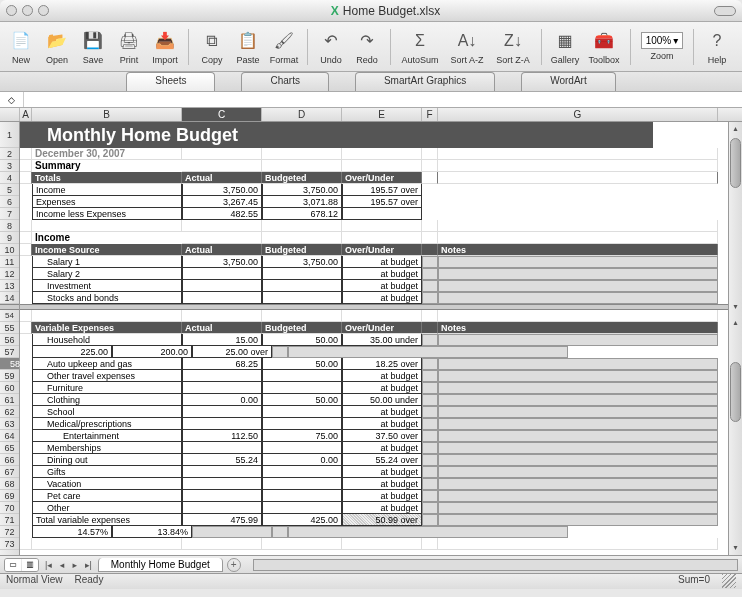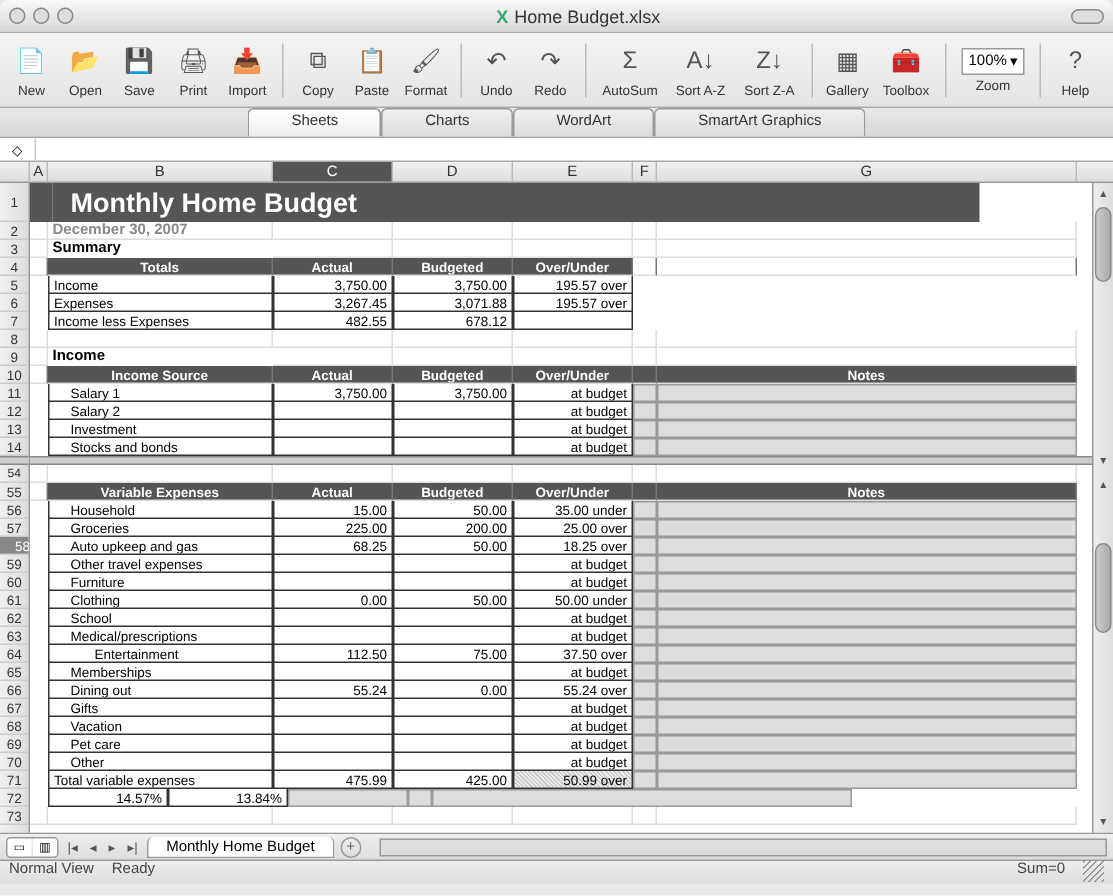--- a/index.html
+++ b/index.html
@@ -16,21 +16,21 @@
 
 .toolbar { height: 50px; background: linear-gradient(#f4f4f4,#e4e4e4); border-bottom: 1px solid #aaa; display: flex; align-items: center; padding: 0 4px; gap: 2px; }
 .tbtn { display: flex; flex-direction: column; align-items: center; justify-content: center; width: 34px; height: 46px; cursor: pointer; }
 .tbtn .ic { width: 26px; height: 24px; display: flex; align-items: center; justify-content: center; font-size: 16px; color: #555; }
 .tbtn .lbl { font-size: 9px; color: #333; margin-top: 2px; white-space: nowrap; }
 .tsep { width: 1px; height: 36px; background: #bbb; margin: 0 4px; }
 .zoom-box { border: 1px solid #999; background: #fff; padding: 2px 4px; font-size: 10px; display: flex; align-items: center; gap: 2px; }
 
 
 .tabstrip { height: 20px; background: linear-gradient(#e8e8e8,#d8d8d8); border-bottom: 1px solid #aaa; display: flex; justify-content: center; gap: 0; }
-.rtab { padding: 2px 28px; border: 1px solid #999; border-bottom: none; background: linear-gradient(#f0f0f0,#dcdcdc); font-size: 10px; color: #333; cursor: pointer; border-radius: 4px 4px 0 0; margin: 0 0; }
+.rtab { padding: 2px 28px; border: 1px solid #999; border-bottom: none; background: linear-gradient(#f0f0f0,#dcdcdc); font-size: 10px; color: #333; cursor: pointer; border-radius: 4px 4px 0 0; margin: 0 13px; }
 .rtab.active { background: linear-gradient(#fff,#eee); }
 
 
 .fbar { height: 16px; background: #fff; border-bottom: 1px solid #aaa; display: flex; align-items: center; }
 .fbar-cell { width: 24px; border-right: 1px solid #ccc; height: 100%; display: flex; align-items: center; justify-content: center; font-size: 9px; }
 .fbar-fx { width: 18px; text-align: center; font-style: italic; }
 
 
 .colhdr { display: flex; height: 14px; background: linear-gradient(#f0f0f0,#ddd); border-bottom: 1px solid #999; font-size: 10px; }
 .ch { border-right: 1px solid #bbb; text-align: center; line-height: 14px; color: #333; }
@@ -51,21 +51,21 @@
 .row.big { height: 26px; }
 .row.split { height: 6px; background: #ccc; border-top: 1px solid #888; border-bottom: 1px solid #888; }
 .c { border-right: 1px solid #ddd; border-bottom: 1px solid #ddd; font-size: 9px; padding: 0 3px; line-height: 12px; overflow: hidden; white-space: nowrap; }
 
 
 .titlecell { background: #555; color: #fff; font-size: 18px; font-weight: bold; line-height: 26px; padding-left: 12px; }
 .datecell { color: #888; font-weight: bold; font-size: 10px; }
 .sechdr { font-weight: bold; font-size: 10px; border: none; }
 
 
-.dhrow .c { background: #555; color: #fff; font-weight: bold; text-align: center; border-right: 1px solid #777; }
+.dhrow .c { background: #555; color: #fff; font-weight: bold; text-align: left; border-right: 1px solid #777; }
 .dhrow .c:first-child { text-align: left; }
 
 
 .brow .c { border: 1px solid #333; border-top: none; }
 .brow .c:first-child { border-left: 1px solid #333; }
 .tr { text-align: right; }
 .tc { text-align: right; }
 .gray { background: #ddd; }
 .hatch { background: repeating-linear-gradient(45deg,#ccc,#ccc 1px,#eee 1px,#eee 2px); }
 
@@ -179,22 +179,22 @@
   <div class="tsep"></div>
   <div class="tbtn">
       <div class="ic">?</div>
       <div class="lbl">Help</div>
     </div>
 </div>
 
 <div class="tabstrip">
   <div class="rtab active">Sheets</div>
   <div class="rtab">Charts</div>
+  <div class="rtab">SmartArt Graphics</div>
   <div class="rtab">WordArt</div>
-  <div class="rtab">SmartArt Graphics</div>
 </div>
 
 <div class="fbar">
   <div class="fbar-cell">◇</div>
   <div class="fbar-fx"></div>
 </div>
 
 <div class="colhdr">
   <div class="ch rhw"></div>
   <div class="ch cA">A</div>
@@ -408,21 +408,20 @@
           <div class="c cA" style="border:none"></div>
           <div class="c cB" style="padding-left:14px">Household</div>
           <div class="c cC tc">15.00</div>
           <div class="c cD tc">50.00</div>
           <div class="c cE tr">35.00 under</div>
           <div class="c cF gray" style="border:1px solid #999"></div>
           <div class="c cG gray" style="border:1px solid #999"></div>
         </div>
         <div class="row brow">
           <div class="c cA" style="border:none"></div>
-          <div class="c cB" style="padding-left:14px">Groceries</div>
           <div class="c cC tc">225.00</div>
           <div class="c cD tc">200.00</div>
           <div class="c cE tr">25.00 over</div>
           <div class="c cF gray" style="border:1px solid #999"></div>
           <div class="c cG gray" style="border:1px solid #999"></div>
         </div>
         <div class="row brow">
           <div class="c cA" style="border:none"></div>
           <div class="c cB" style="padding-left:14px">Auto upkeep and gas</div>
           <div class="c cC tc">68.25</div>

